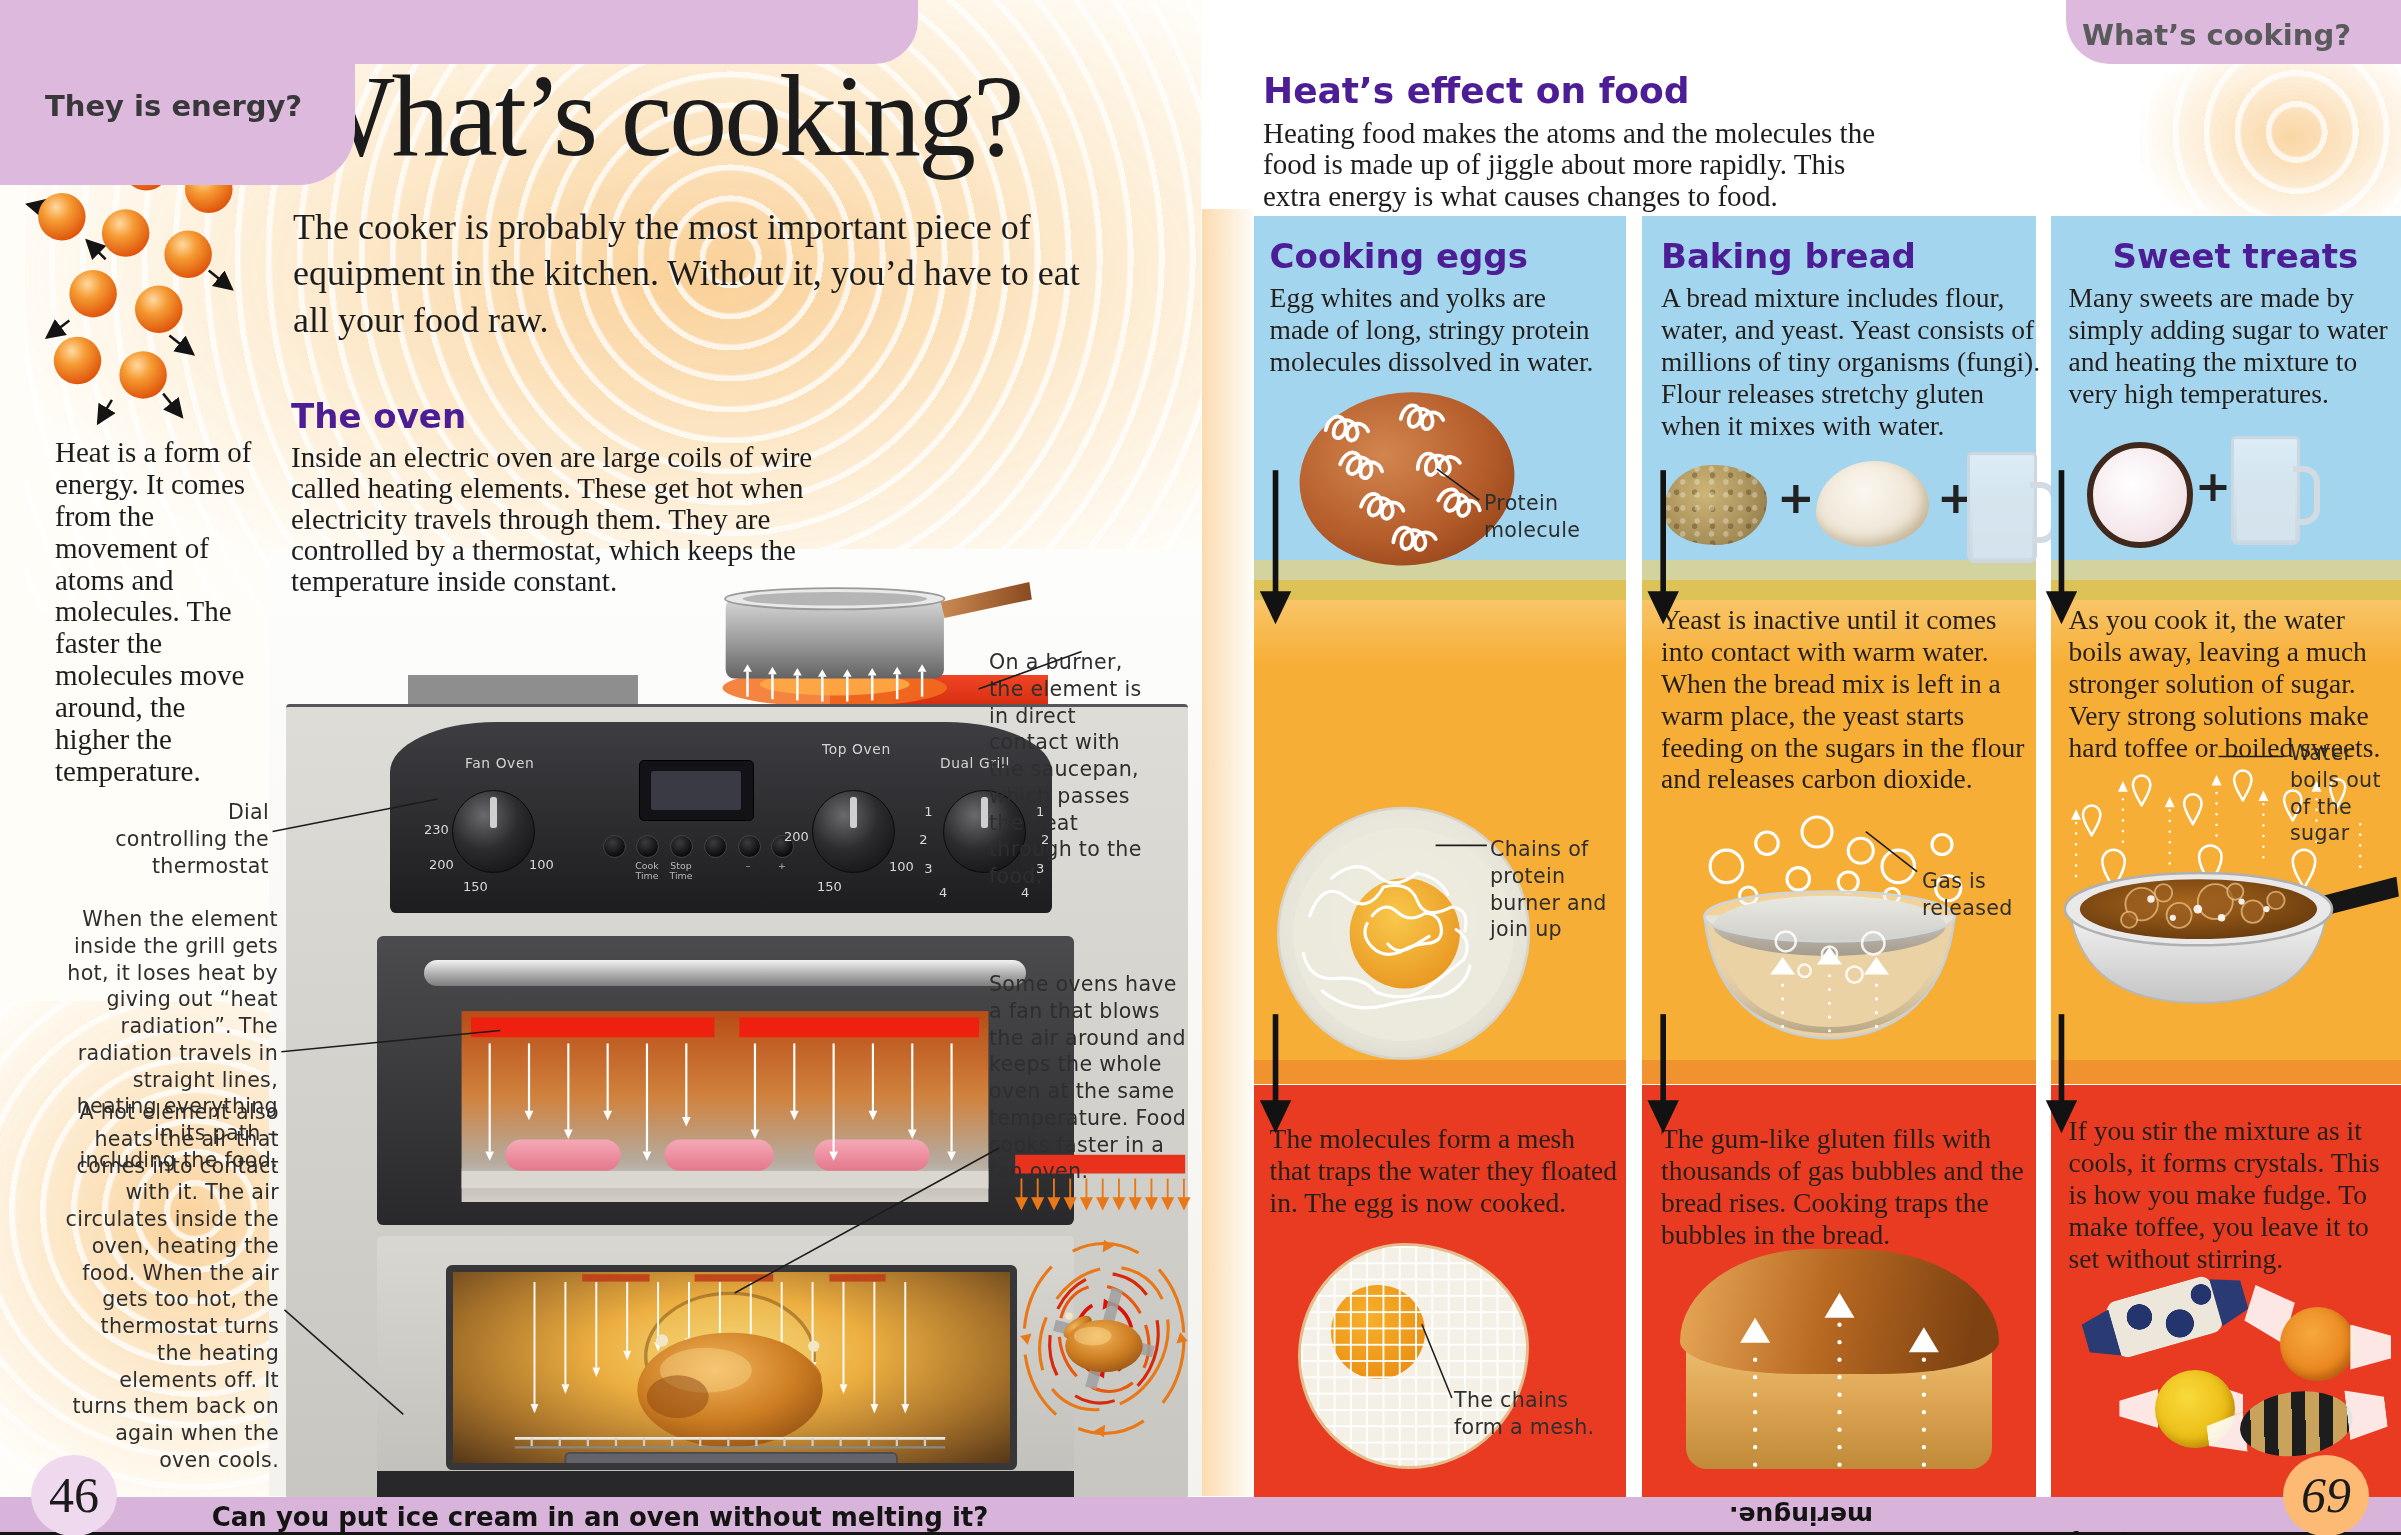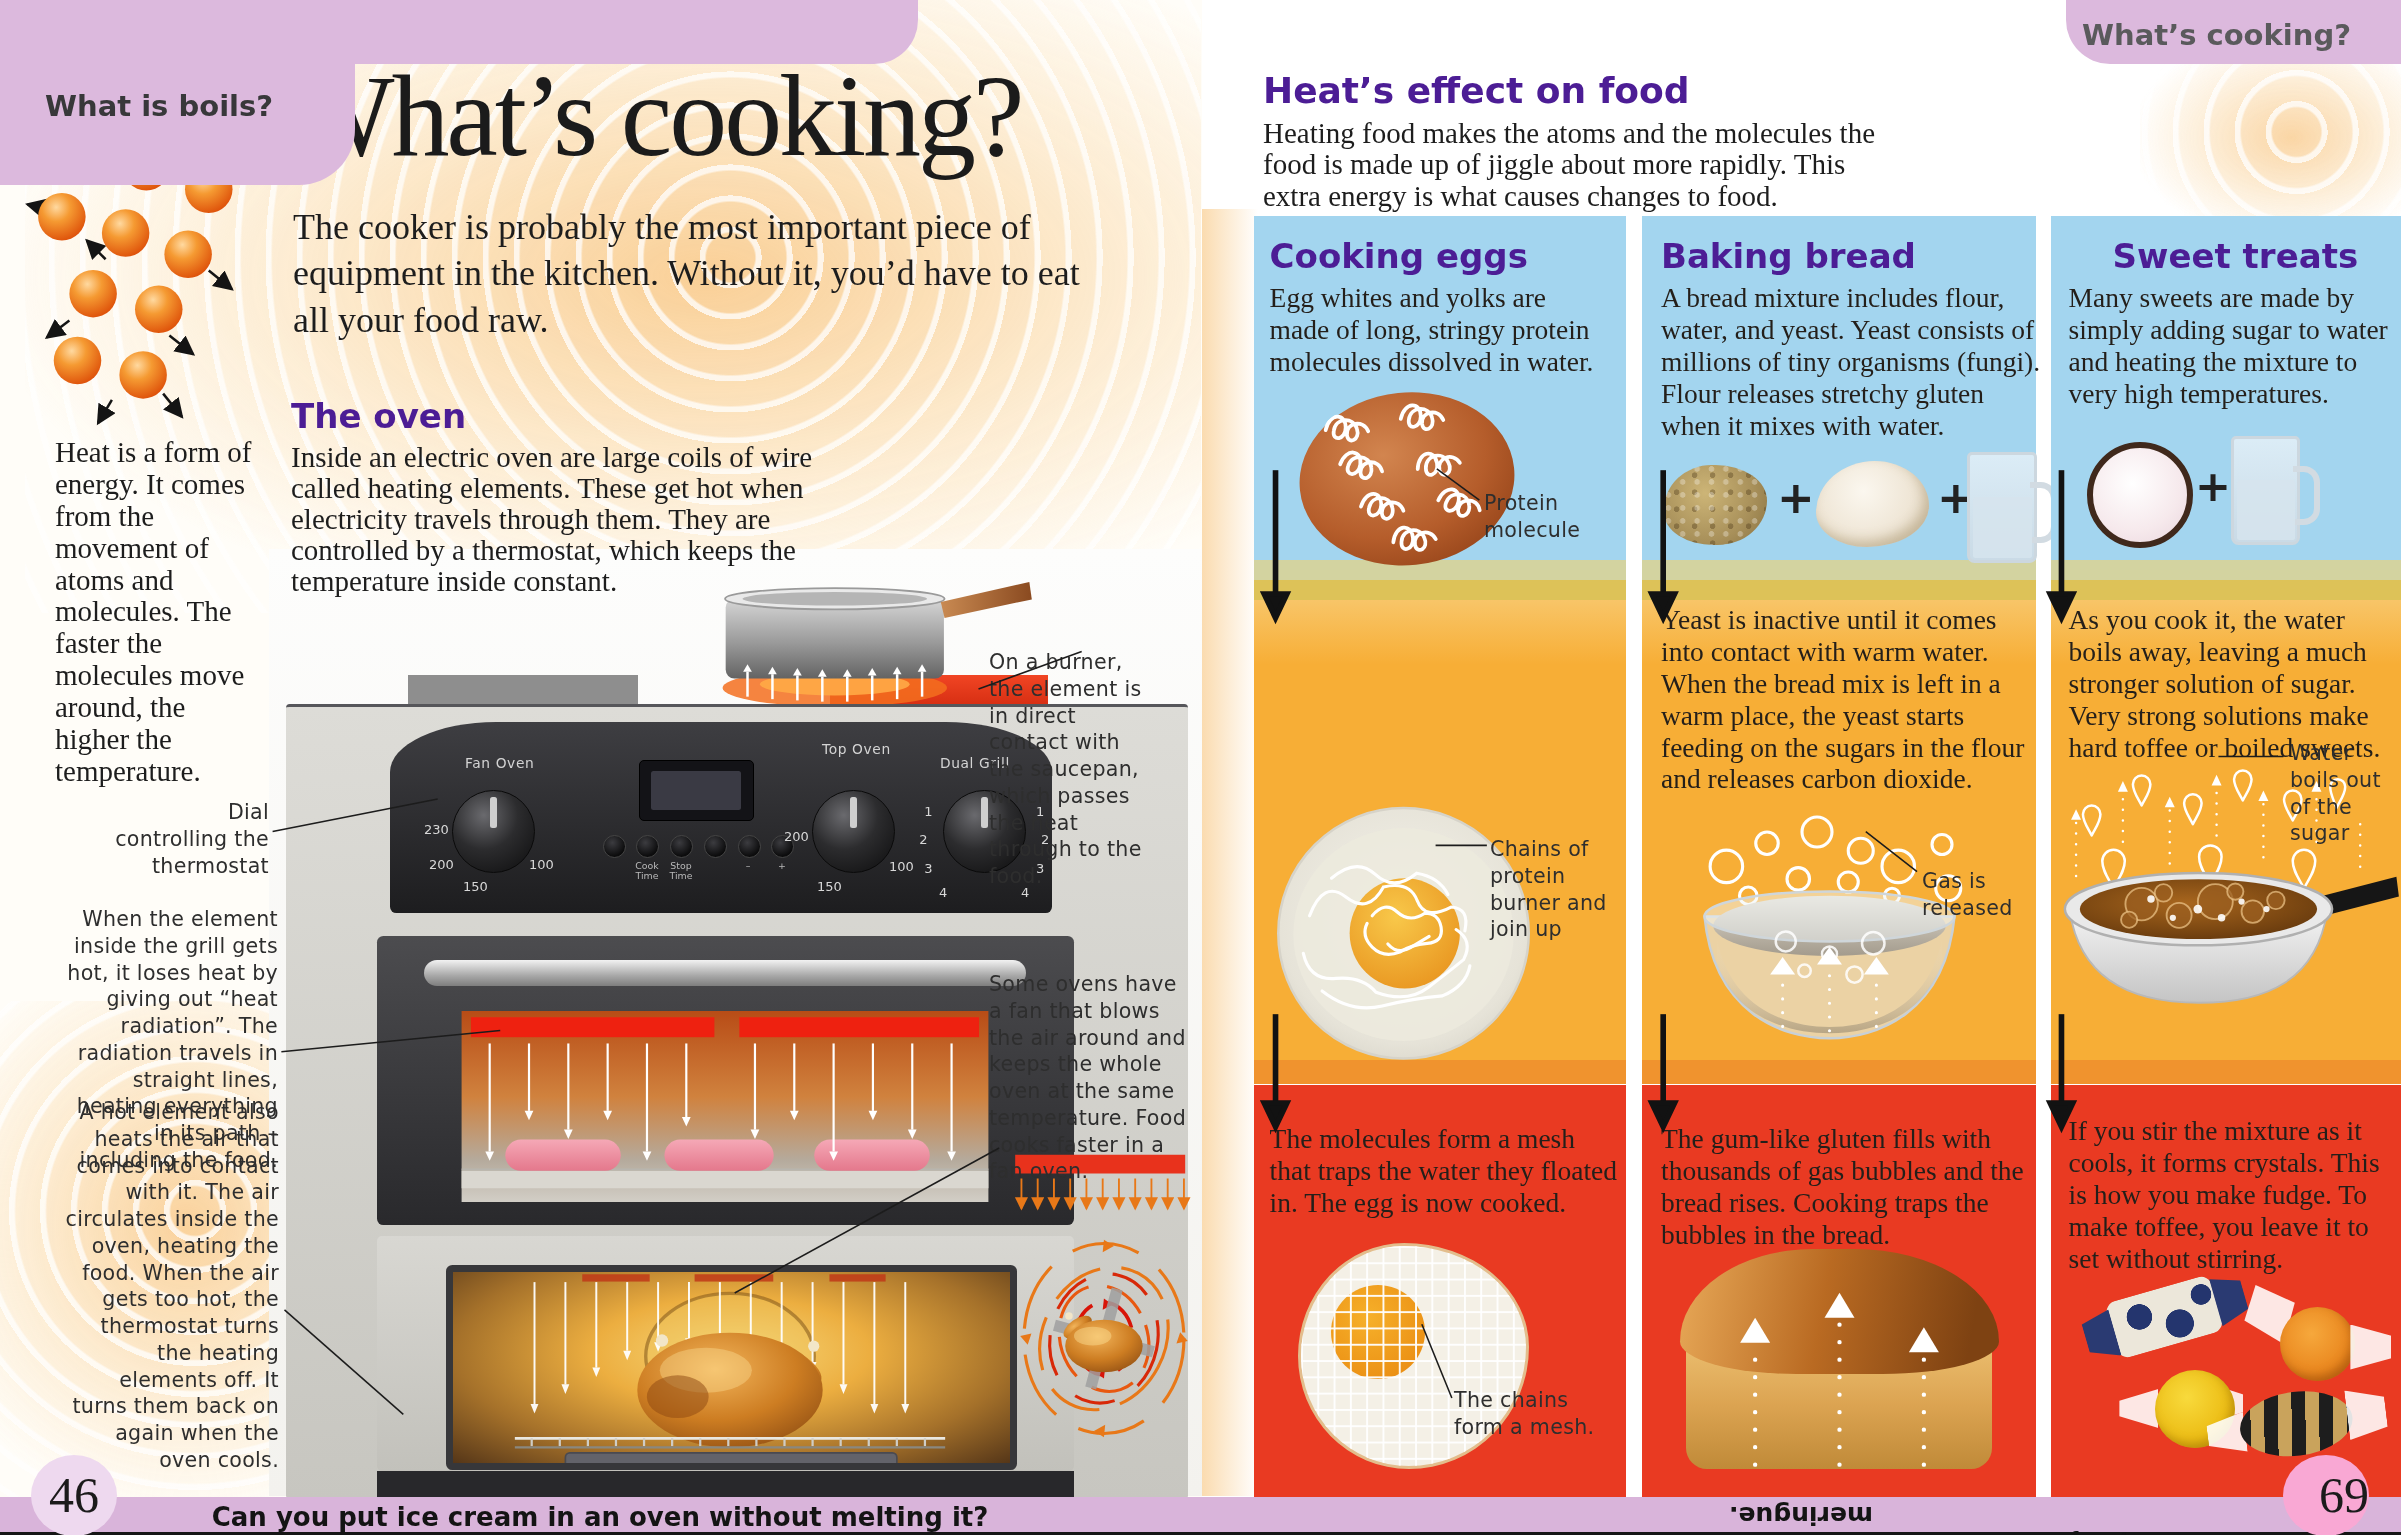--- a/index.html
+++ b/index.html
@@ -696,29 +696,29 @@
       <polygon points="2642,1764 2678,1764 2660,1802"></polygon>
     <line x1="3297" y1="752" x2="3297" y2="952"></line>
       <polygon points="3279,950 3315,950 3297,988"></polygon>
     <line x1="3297" y1="1622" x2="3297" y2="1766"></line>
       <polygon points="3279,1764 3315,1764 3297,1802"></polygon>
   </g>
 </svg>
 
 <div class="abs tab" style="left:0;top:0;width:918px;height:64px;border-radius:0 0 44px 0;"></div>
 <div class="abs tab" style="left:0;top:0;width:355px;height:185px;border-radius:0 0 56px 0;">
-  <span class="abs sans" style="left:45px;top:89px;font-size:29px;font-weight:bold;color:#38383a;">What is boils?</span>
+  <span class="abs sans" style="left:45px;top:89px;font-size:29px;font-weight:bold;color:#38383a;">They is energy?</span>
 </div>
 <div class="abs tab" style="left:2066px;top:0;width:336px;height:64px;border-radius:0 0 0 44px;">
   <span class="abs sans" style="right:51px;top:17.5px;font-size:29px;font-weight:bold;color:#5a5a5c;position:absolute;">What’s cooking?</span>
 </div>
 
 <div class="abs" style="left:0;top:1497px;width:2401px;height:39px;background:#d9b4da;"></div>
 <div class="abs" style="left:0;top:1532px;width:2401px;height:3.8px;background:#151515;"></div>
 <div class="abs" style="left:31px;top:1455px;width:86px;height:81px;border-radius:50%;background:#eed9ef;text-align:center;">
   <span class="serif" style="font-size:50px;line-height:81px;color:#1b1b1b;">46</span>
 </div>
-<div class="abs" style="left:2283px;top:1455px;width:86px;height:81px;border-radius:50%;background:#f9a8d4;text-align:right;">
+<div class="abs" style="left:2283px;top:1455px;width:86px;height:81px;border-radius:50%;background:#fdba74;text-align:center;font-style:italic;">
   <span class="serif" style="font-size:50px;line-height:81px;color:#1b1b1b;">69</span>
 </div>
 <div class="abs sans" style="left:156px;top:1502px;width:888px;text-align:center;font-size:26px;font-weight:bold;color:#141414;">Can you put ice cream in an oven without melting it?</div>
 <div class="abs sans" style="left:1363px;top:1501px;width:876px;text-align:center;font-size:25px;font-weight:bold;color:#141414;transform:rotate(180deg);">Yes, if you make baked Alaska – ice cream covered in meringue.</div>
 
 
 </body></html>

